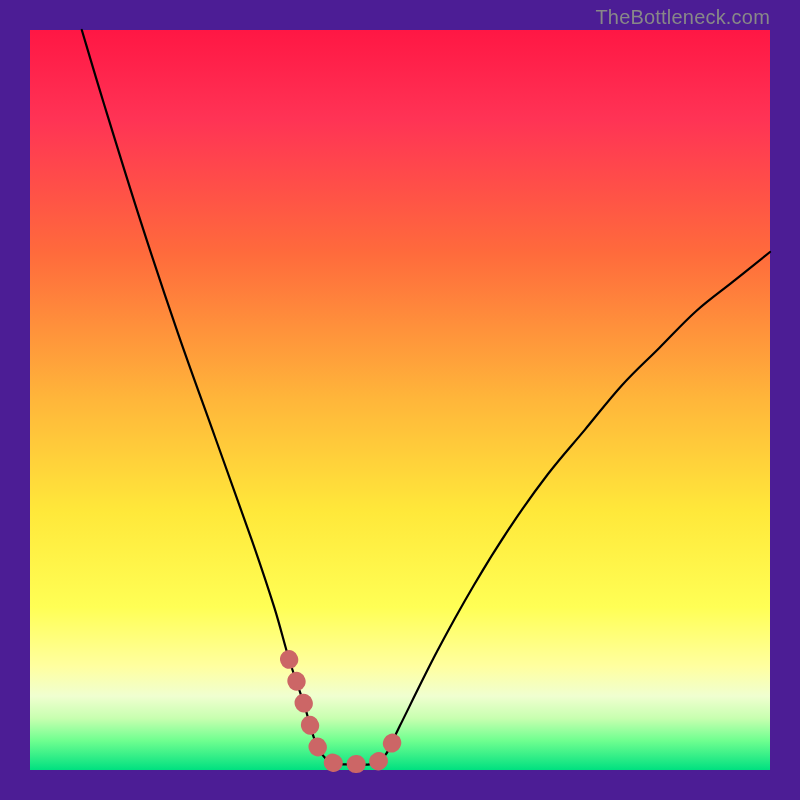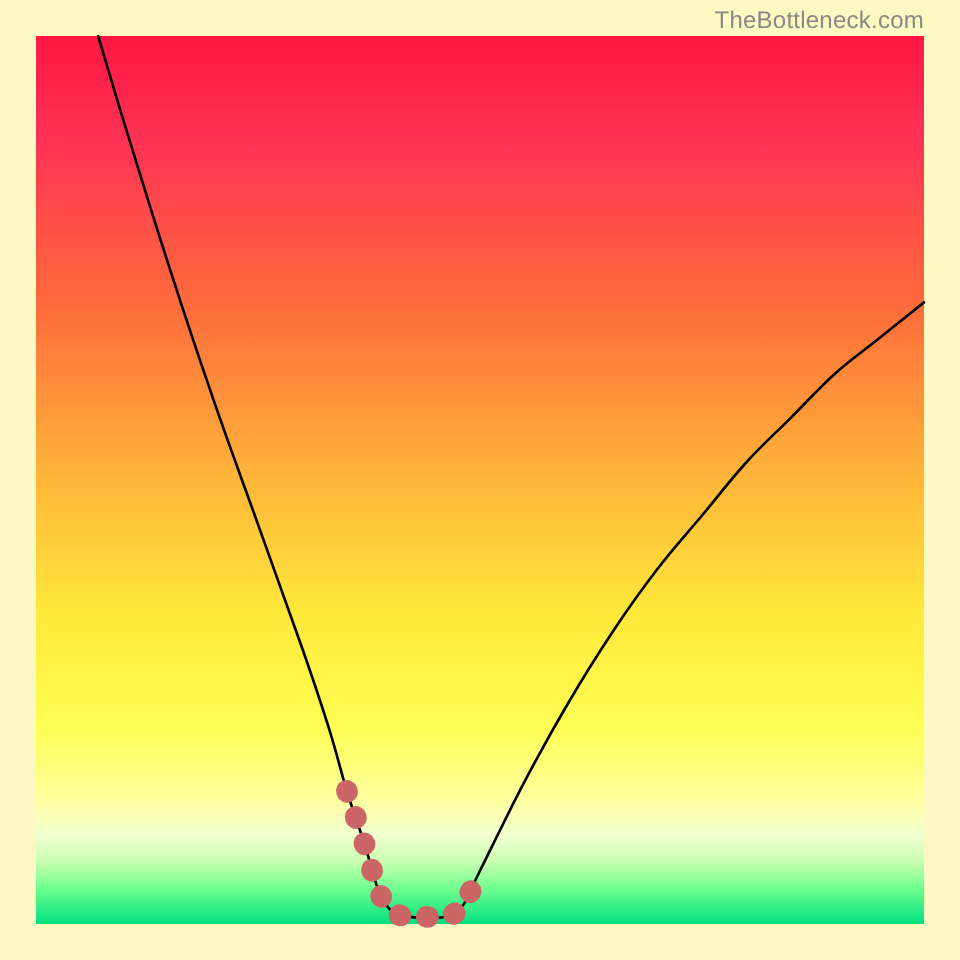--- a/index.html
+++ b/index.html
@@ -8,21 +8,21 @@
     width: 800px;
     height: 800px;
     background: #000;
     overflow: hidden;
     font-family: Arial, Helvetica, sans-serif;
   }
   .chart-container {
     position: relative;
     width: 800px;
     height: 800px;
-    background: #fef9c3;
+    background: #4c1d95;
   }
   .plot-area {
     position: absolute;
     left: 30px;
     top: 30px;
     width: 740px;
     height: 740px;
   }
   .gradient-bg {
     position: absolute;

